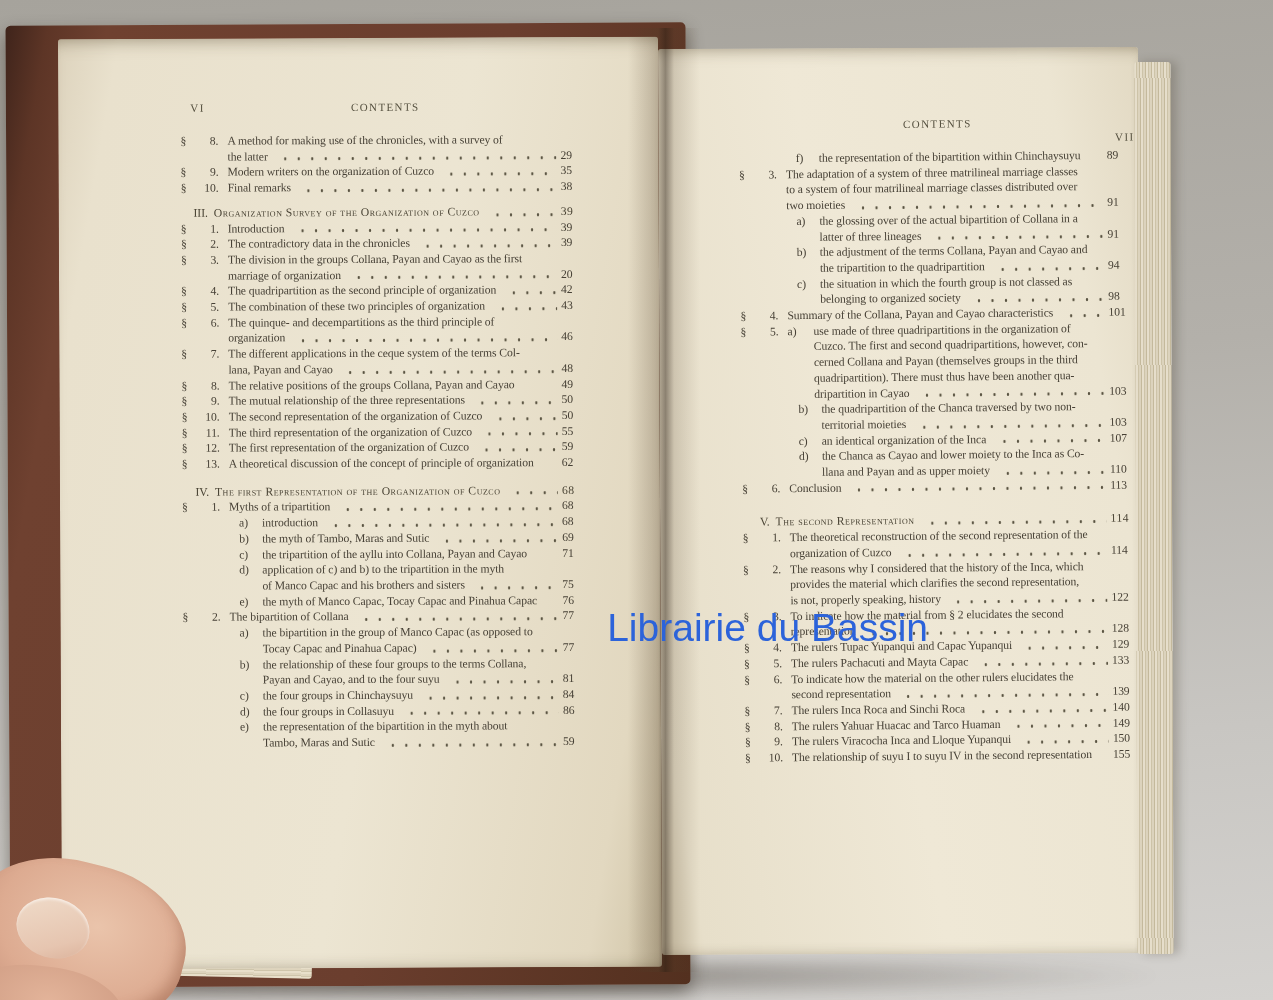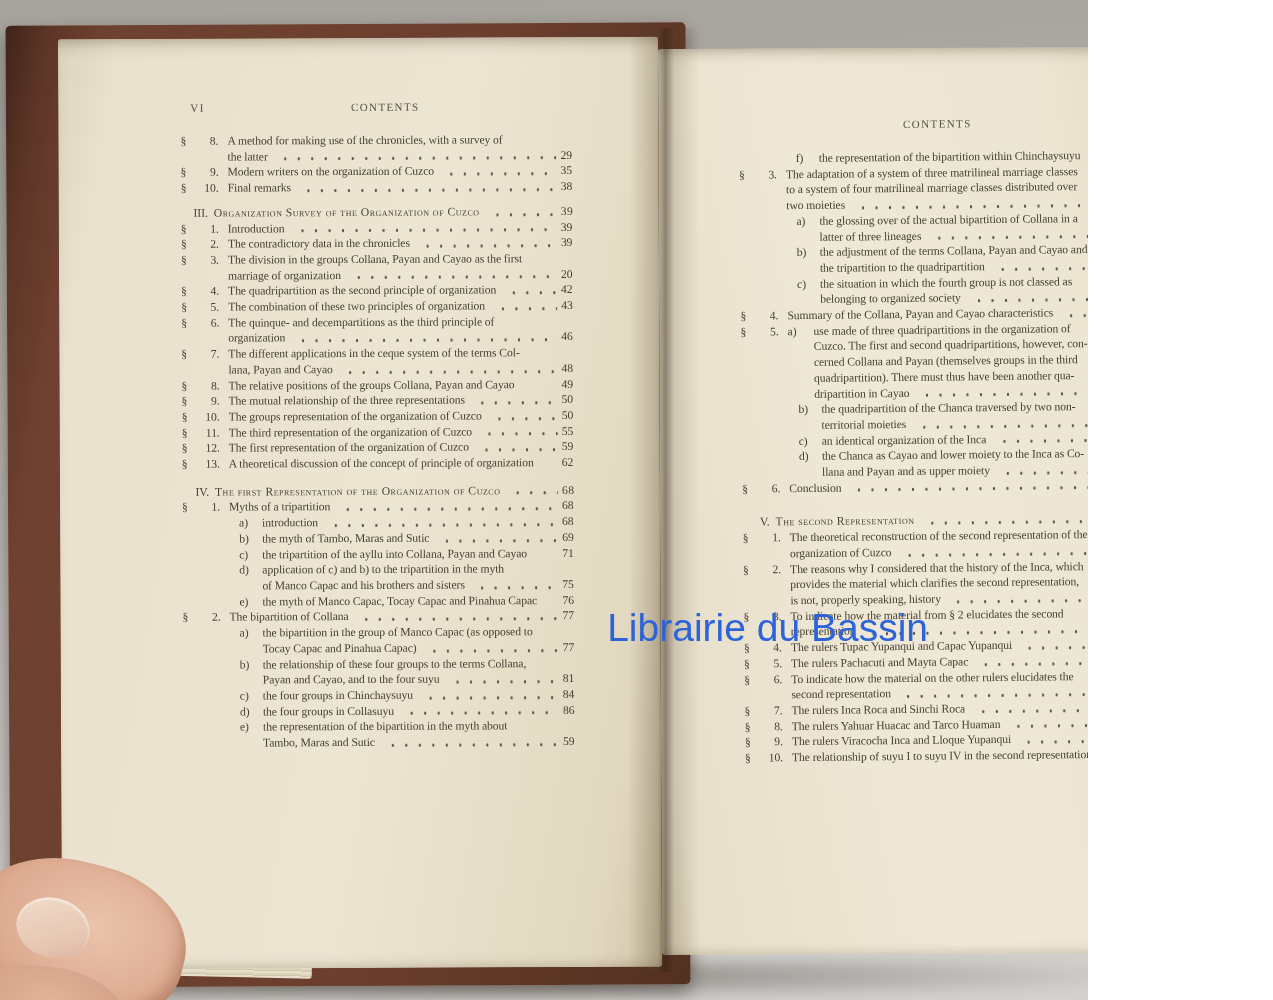--- a/index.html
+++ b/index.html
@@ -1,18 +1,18 @@
 <!DOCTYPE html>
 <html><head>
 <meta charset="utf-8">
 <style>
   html,body{margin:0;padding:0;}
   body{width:1273px;height:1000px;overflow:hidden;
        font-family:"Liberation Serif","DejaVu Serif",serif;}
-  .scene{position:relative;width:1088px;height:1000px;overflow:hidden;
+  .scene{position:relative;width:1273px;height:1000px;overflow:hidden;
          background:linear-gradient(175deg,#a6a39c 0%,#b3b0aa 40%,#c8c6c2 75%,#d4d2cf 100%);}
   .book-shadow{position:absolute;left:30px;top:960px;width:1140px;height:40px;
                background:radial-gradient(ellipse at 50% 40%,rgba(40,32,24,.38),rgba(40,32,24,0) 70%);
                filter:blur(6px);}
   .cover{position:absolute;left:8px;top:24px;width:680px;height:962px;border-radius:5px;
          background:linear-gradient(100deg,#3f241b 0%,#5d3526 5%,#6f4130 12%,#6b3e2e 60%,#53301f 100%);
          box-shadow:0 8px 18px rgba(30,22,14,.45);transform:rotate(-.3deg);}
   .stack-edge-left{position:absolute;left:52px;top:946px;width:260px;height:30px;border-radius:3px;
          background:repeating-linear-gradient(0deg,#e8dfca 0 2px,#cfc5ab 2px 3px,#ded4bd 3px 5px);
          transform:rotate(1.2deg);}
@@ -232,21 +232,21 @@
                 <span class="dots"></span>
                 <span class="pg">50</span>
               </div>
             </div>
           </div>
           <div class="entry lvl-section">
             <span class="m1">§</span>
             <span class="m2">10.</span>
             <div class="body">
               <div class="lnf">
-                <span class="t">The groups representation of the organization of Cuzco</span>
+                <span class="t">The second representation of the organization of Cuzco</span>
                 <span class="dots"></span>
                 <span class="pg">50</span>
               </div>
             </div>
           </div>
           <div class="entry lvl-section">
             <span class="m1">§</span>
             <span class="m2">11.</span>
             <div class="body">
               <div class="lnf">

